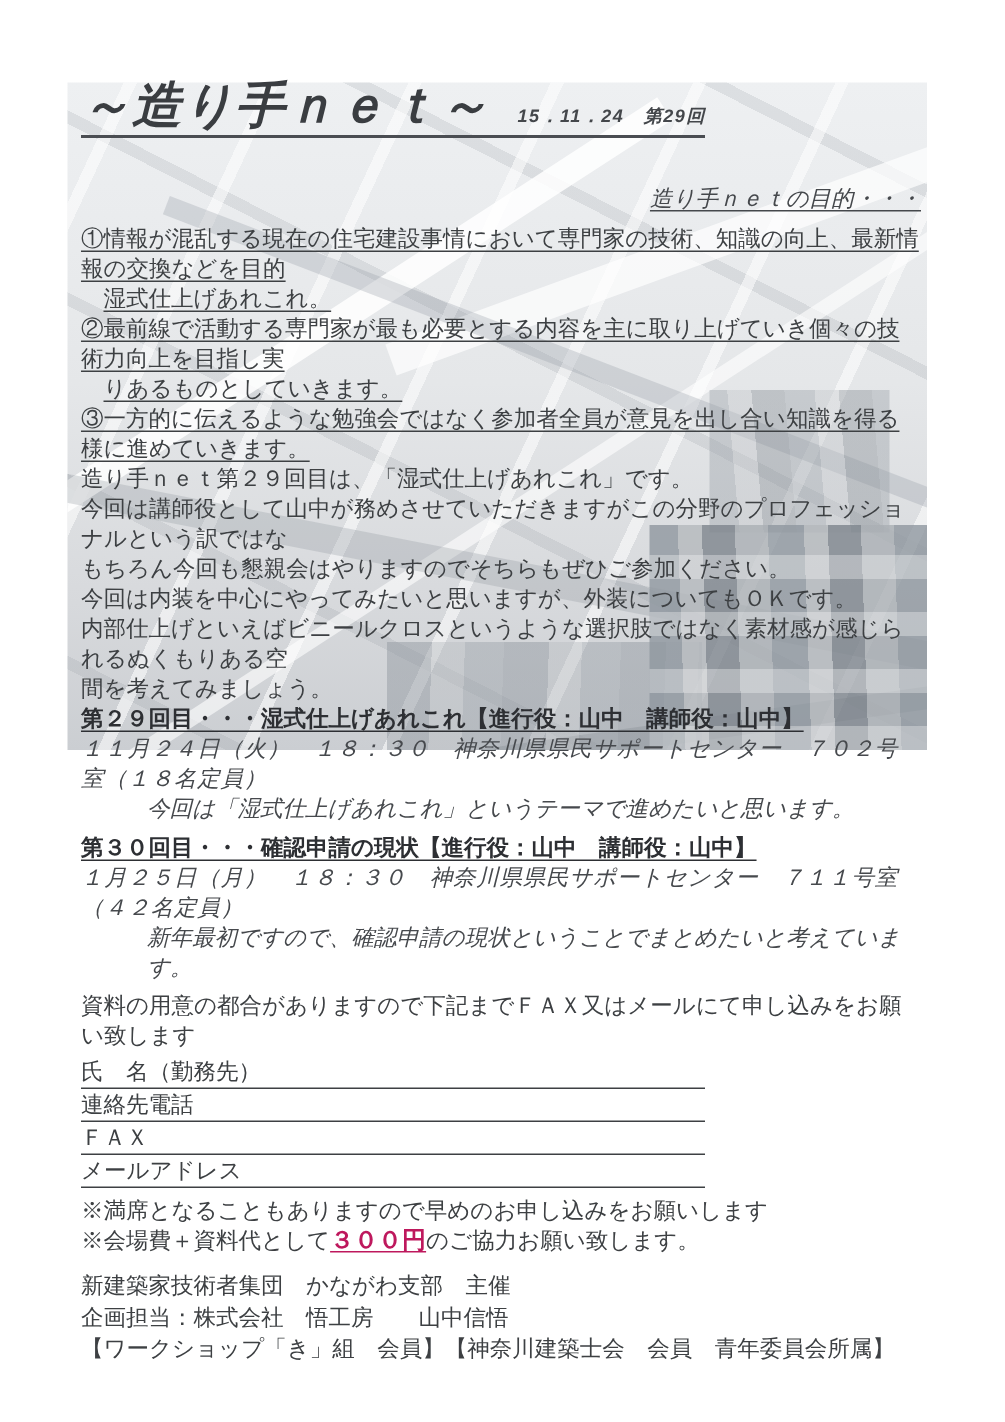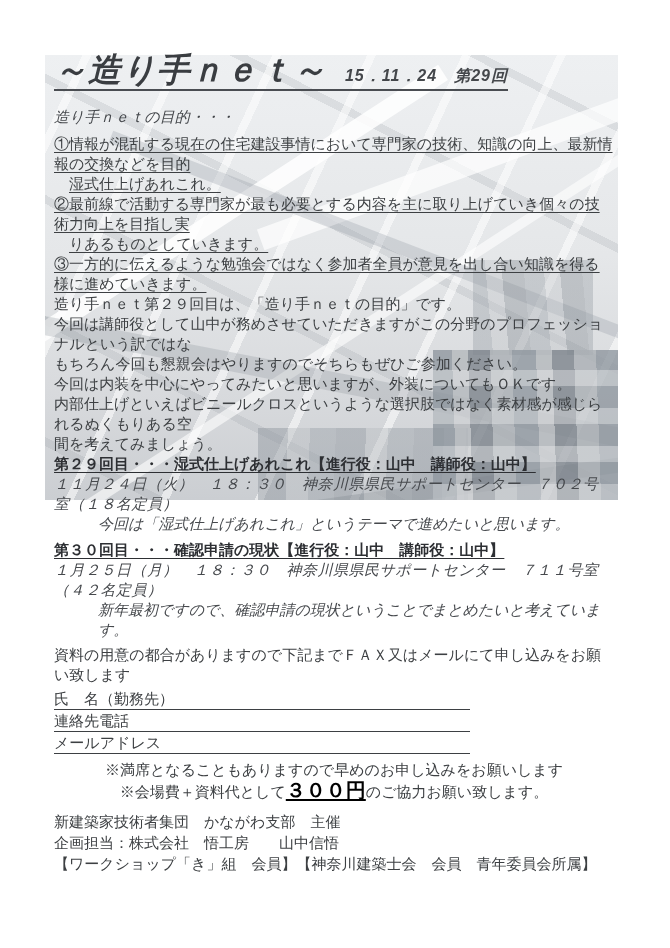--- a/index.html
+++ b/index.html
@@ -40,25 +40,25 @@
   }
 
   
   .content {
     position:absolute; left:0; top:0; width:670px; height:948px;
     box-sizing:border-box; padding:60px 56px 0 54px;
     color:#3d4043; font-size:15px; line-height:20px;
   }
   .title-wrap { display:inline-block; border-bottom:2px solid #4a4d52; padding-bottom:3px; white-space:nowrap; }
   .title-main { font-size:33px; font-weight:bold; font-style:italic; letter-spacing:1px; color:#3a3d41; }
-  .title-date { font-size:16px; font-style:italic; font-weight:bold; color:#44474b; margin-left:14px; letter-spacing:1px; }
+  .title-date { font-size:12px; font-style:italic; font-weight:bold; color:#44474b; margin-left:14px; letter-spacing:1px; }
 
   .purpose-heading {
-    margin-top:16px; font-style:italic; color:#45484c;
-    text-underline-offset:3px;
+    margin-top:31px; font-style:italic; color:#45484c;
+    text-decoration:underline; text-underline-offset:3px;text-align:right;
   }
   .purpose-lines { margin-top:7px; }
   .u-line { text-decoration:underline; text-underline-offset:3px; }
   .cont { padding-left:15px; }
 
   .session-heading {
     font-weight:bold; color:#2d2f33;
     text-decoration:underline; text-underline-offset:3px;
   }
   .schedule { font-style:italic; color:#46494d; letter-spacing:.5px; }
@@ -66,22 +66,22 @@
   .session30 { margin-top:6px; }
 
   .instruction { margin-top:5px; }
 
   .form { margin-top:4px; }
   .form-row {
     width:416px; height:20px; line-height:20px;
     border-bottom:1.5px solid #3d4043; margin-bottom:1px;
   }
 
-  .extra-notes { margin-top:6px;text-align:center; }
-  .fee-amount { font-weight:bold; font-size:20px; text-decoration:underline; text-underline-offset:2px; color:#000000; }
+  .extra-notes { margin-top:6px; }
+  .fee-amount { font-weight:bold; font-size:16px; text-decoration:underline; text-underline-offset:2px; color:#be185d; }
 
   .org { margin-top:9px; line-height:21px; }
 </style>
 </head>
 <body>
 
 <div class="page">
 
   <div class="photo">
     <div class="beam beam-w3"></div>
@@ -106,21 +106,21 @@
 
     <div class="purpose-lines">
       <div class="u-line">①情報が混乱する現在の住宅建設事情において専門家の技術、知識の向上、最新情報の交換などを目的</div>
       <div class="u-line cont">湿式仕上げあれこれ。</div>
       <div class="u-line">②最前線で活動する専門家が最も必要とする内容を主に取り上げていき個々の技術力向上を目指し実</div>
       <div class="u-line cont">りあるものとしていきます。</div>
       <div class="u-line">③一方的に伝えるような勉強会ではなく参加者全員が意見を出し合い知識を得る様に進めていきます。</div>
     </div>
 
     <div class="intro">
-      <div>造り手ｎｅｔ第２９回目は、「造り手ｎｅｔの目的」です。</div>
+      <div>造り手ｎｅｔ第２９回目は、「湿式仕上げあれこれ」です。</div>
       <div>今回は講師役として山中が務めさせていただきますがこの分野のプロフェッショナルという訳ではな</div>
       <div>もちろん今回も懇親会はやりますのでそちらもぜひご参加ください。</div>
       <div>今回は内装を中心にやってみたいと思いますが、外装についてもＯＫです。</div>
       <div>内部仕上げといえばビニールクロスというような選択肢ではなく素材感が感じられるぬくもりある空</div>
       <div>間を考えてみましょう。</div>
     </div>
 
     <div class="session29">
       <div class="session-heading">第２９回目・・・湿式仕上げあれこれ【進行役：山中　講師役：山中】</div>
       <div class="schedule">１１月２４日（火）　１８：３０　神奈川県県民サポートセンター　７０２号室（１８名定員）</div>
@@ -136,20 +136,23 @@
     <div class="instruction">資料の用意の都合がありますので下記までＦＡＸ又はメールにて申し込みをお願い致します</div>
 
     <div class="form">
       <div class="form-row">
         <span>氏　名（勤務先）</span>
       </div>
       <div class="form-row">
         <span>連絡先電話</span>
       </div>
       <div class="form-row">
+        <span>ＦＡＸ</span>
+      </div>
+      <div class="form-row">
         <span>メールアドレス</span>
       </div>
     </div>
 
     <div class="extra-notes">
       <div>※満席となることもありますので早めのお申し込みをお願いします</div>
       <div>
         <span>※会場費＋資料代として</span><span class="fee-amount">３００円</span><span>のご協力お願い致します。</span>
       </div>
     </div>

